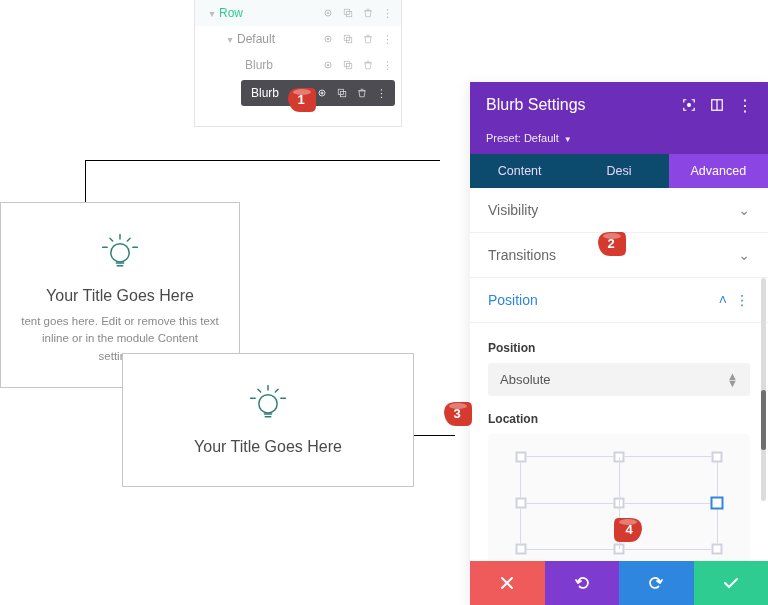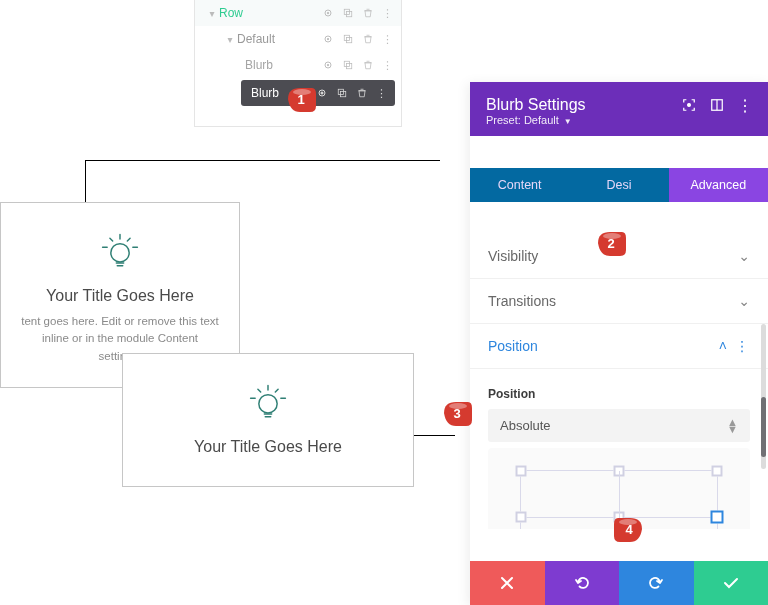--- a/index.html
+++ b/index.html
@@ -91,34 +91,33 @@
   .settings {
     position: absolute;
     right: 0;
     top: 82px;
     width: 298px;
     height: 523px;
     background: #fff;
     box-shadow: -2px 2px 12px rgba(0,0,0,.08);
     display: flex;
     flex-direction: column;
-    gap: 32px;
   }
   .settings-header {
     background: #6c2eb9;
     color: #fff;
     padding: 14px 16px 10px;
   }
   .settings-header .top { display:flex; align-items:center; justify-content:space-between; }
   .settings-title { font-size: 16px; font-weight: 500; }
   .hdr-icons { display:flex; gap:14px; align-items:center; }
   .hdr-icons .ico { width:14px; height:14px; display:inline-flex; align-items:center; justify-content:center; }
-  .preset { font-size: 11px; opacity: .9; margin-top: 0; }
+  .preset { font-size: 11px; opacity: .9; margin-top: 18px; }
   .tabs {
-    background: #0369a1;
+    background: #0c4a6e;
     display:flex;
   }
   .tab {
     flex:1; text-align:center; padding:10px 0; font-size:12.5px; color:#e6d7f8;
     position: relative;
   }
   .tab.active { background:#8a45e2; color:#fff; }
 
   .panel-body { flex:1; overflow:hidden; position:relative; background:#fff; }
   .acc-row {
@@ -366,20 +365,21 @@
     <div class="section">
       <div class="field-label">Position</div>
       <div class="select-box">
         <span>Absolute</span>
         <span class="sort">
             <span>▲</span>
             <span>▼</span>
           </span>
       </div>
 
+      <div class="field-label" style="margin-top:16px;">Location</div>
       <div class="loc-grid-wrap">
         <div class="loc-grid">
           <div class="loc-point p-tl"></div>
           <div class="loc-point p-tc"></div>
           <div class="loc-point p-tr"></div>
           <div class="loc-point p-ml"></div>
           <div class="loc-point p-mc"></div>
           <div class="loc-point p-mr sel"></div>
           <div class="loc-point p-bl"></div>
           <div class="loc-point p-bc"></div>

